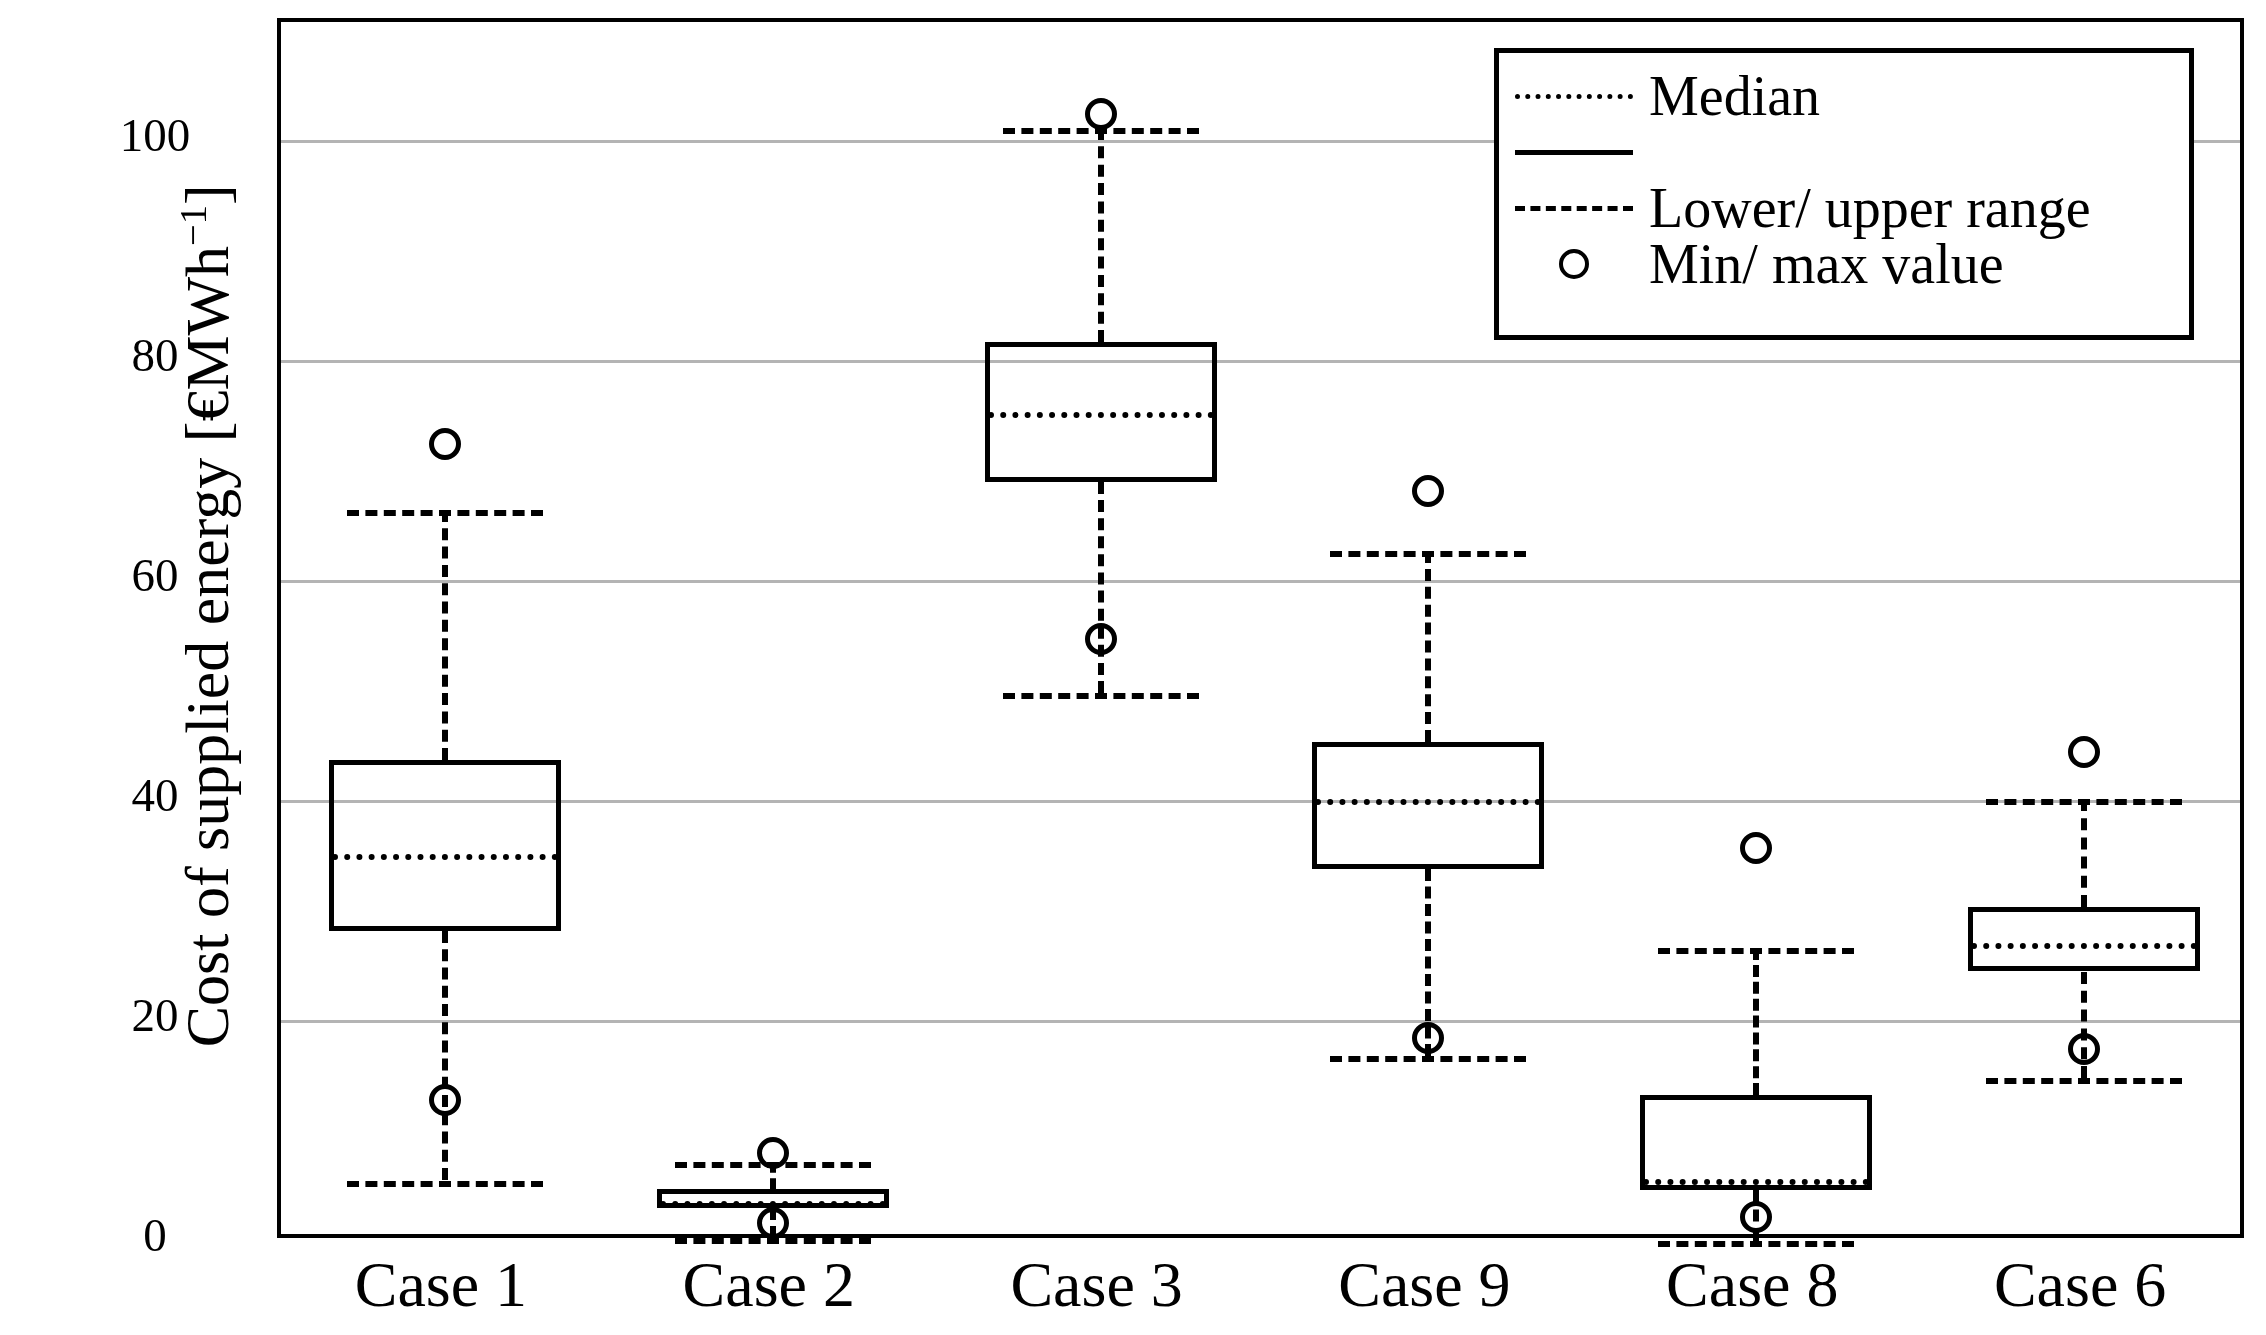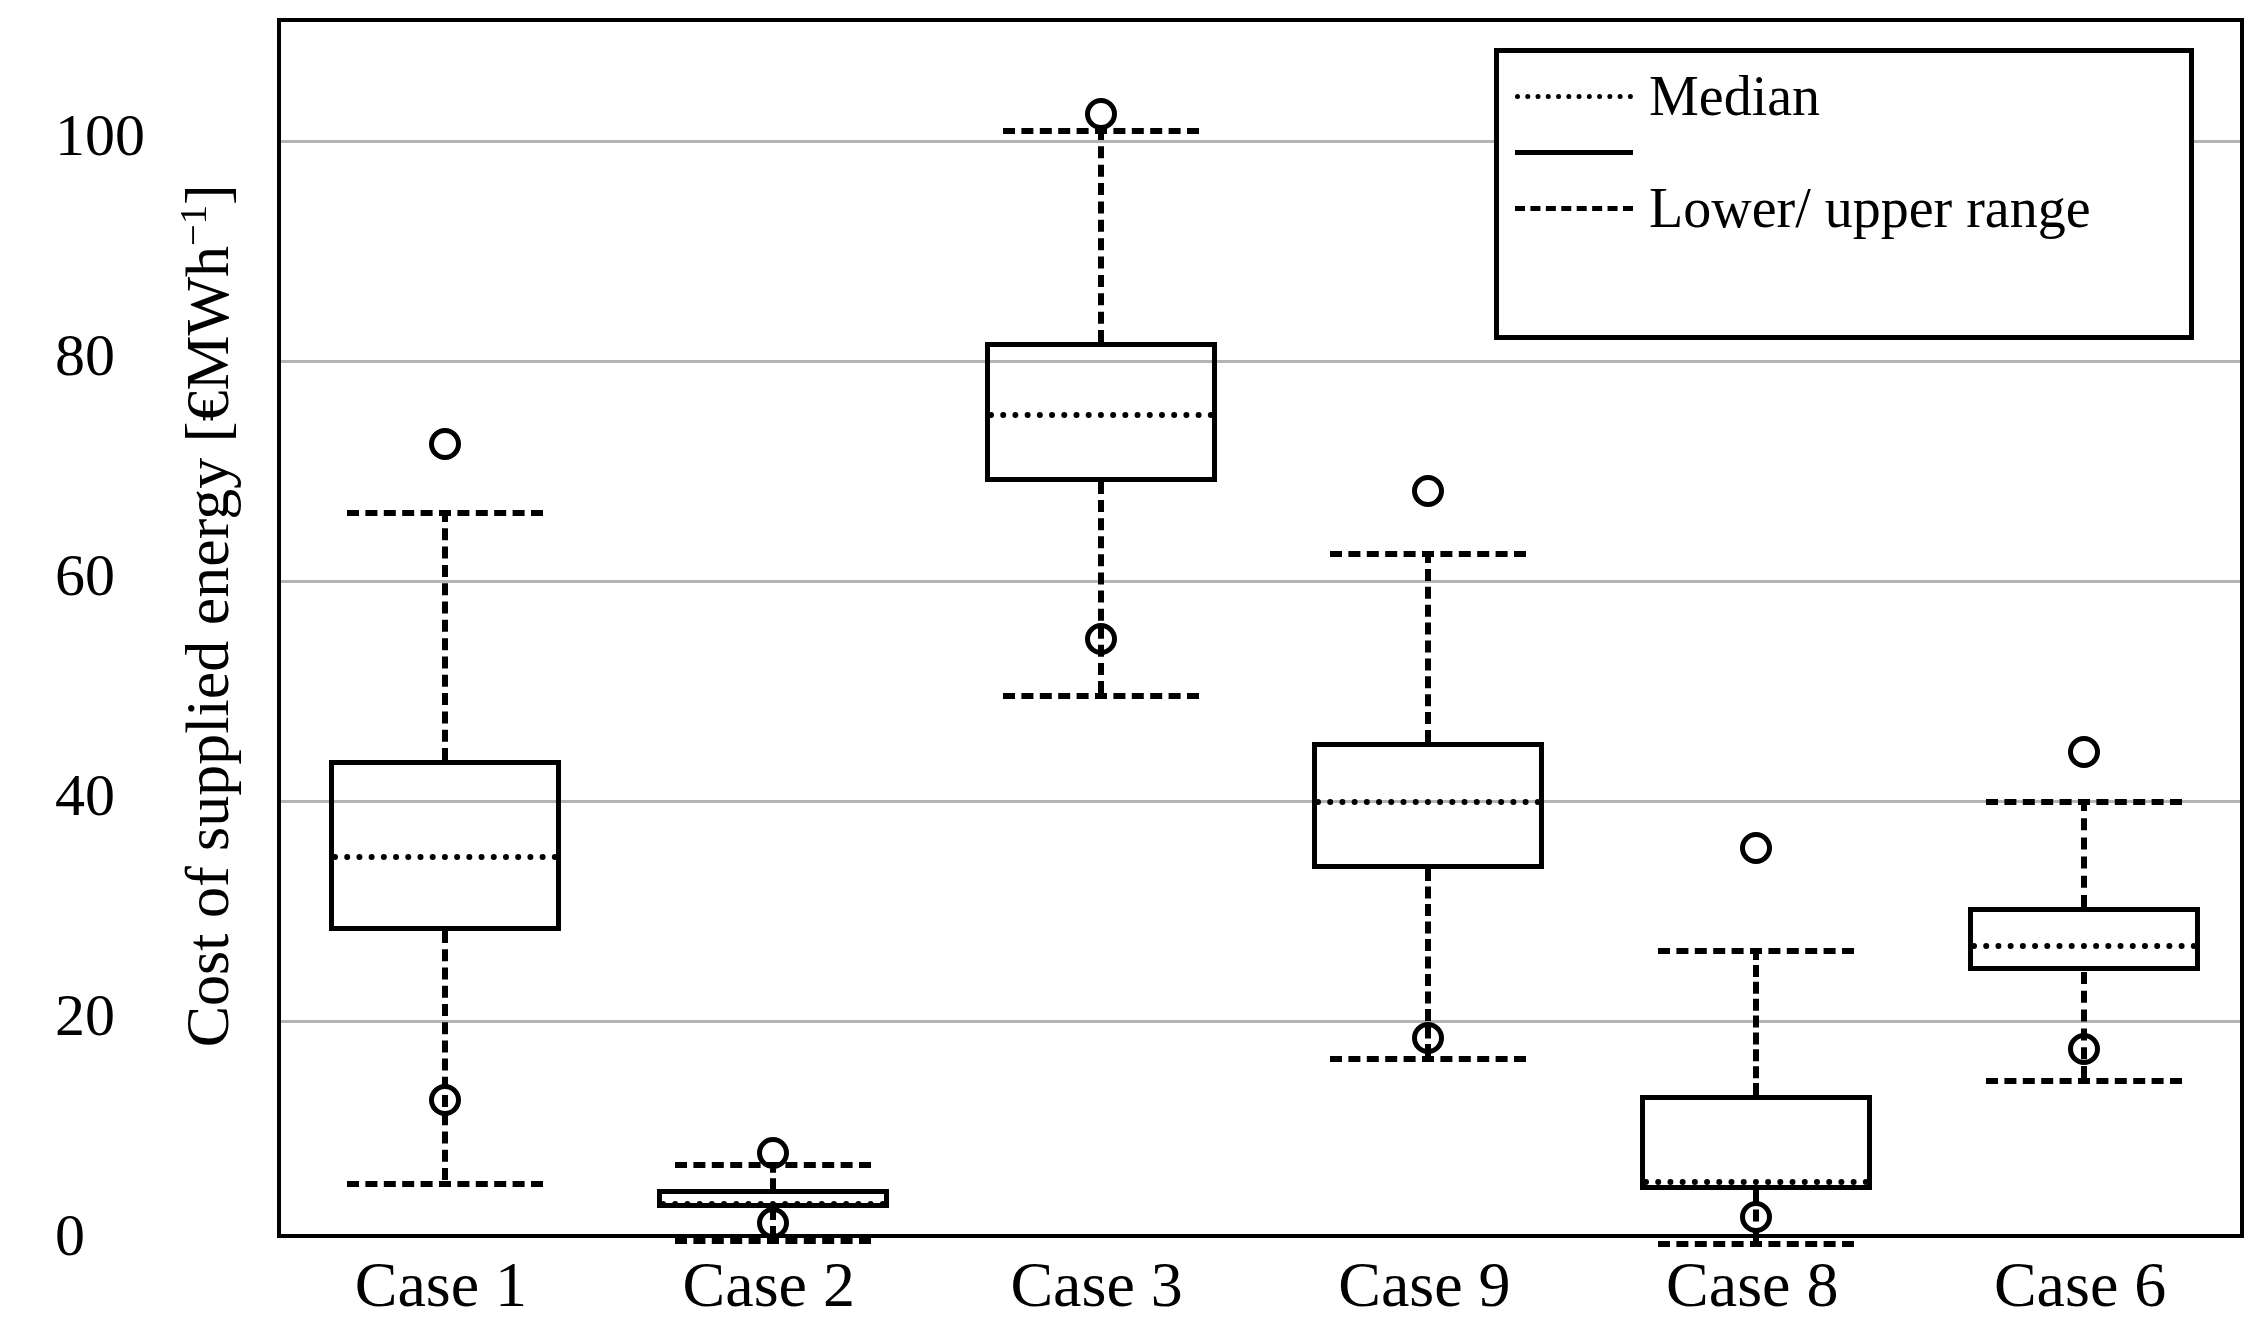--- a/index.html
+++ b/index.html
@@ -57,22 +57,22 @@
   #yticks {
     position: absolute;
     left: 0;
     top: 0;
     width: 2266px;
     height: 1335px;
   }
   .ytick-lbl {
     position: absolute;
     width: 200px;
-    text-align: left;
-    font-size: 60px;
+    text-align: center;
+    font-size: 47px;
     line-height: 64px;
     left: 55px;
   }
   
   .xtick-lbl {
     position: absolute;
     top: 1248px;
     width: 340px;
     text-align: center;
     font-size: 64px;
@@ -240,15 +240,21 @@
         <div class="legend-sample">
           <div class="ls-solid"></div>
         </div>
       </div>
       <div class="legend-row" style="top: 126px;">
         <div class="legend-sample">
           <div class="ls-dashed"></div>
         </div>
         <div class="legend-text">Lower/ upper range</div>
       </div>
+      <div class="legend-row" style="top: 182px;">
+        <div class="legend-sample">
+          <div class="ls-circle"></div>
+        </div>
+        <div class="legend-text">Min/ max value</div>
+      </div>
     </div>
 
 </div>
 
 </body></html>

